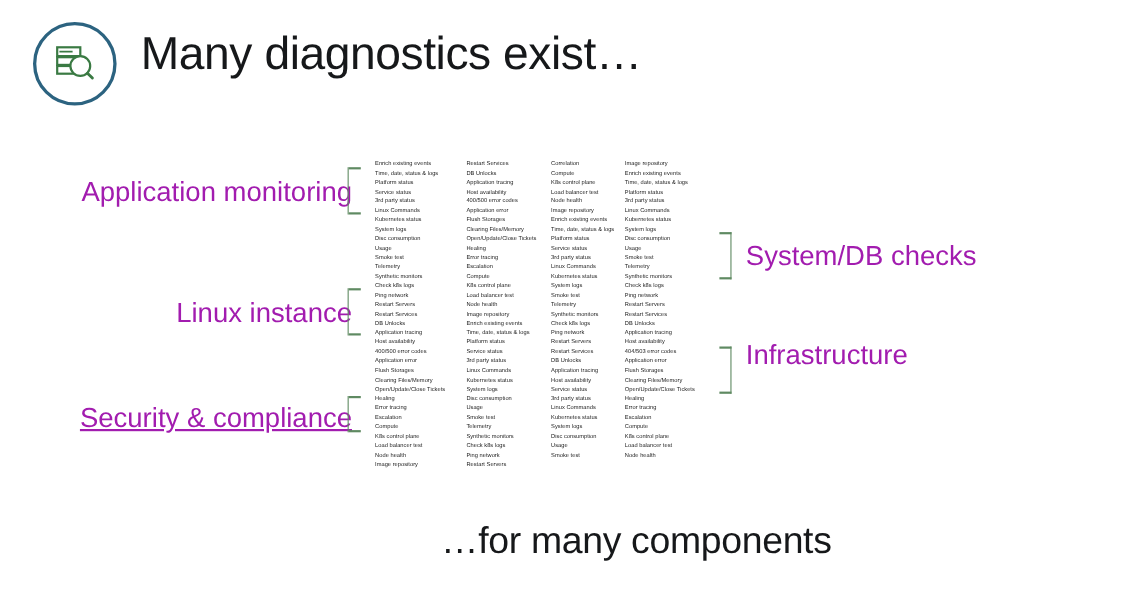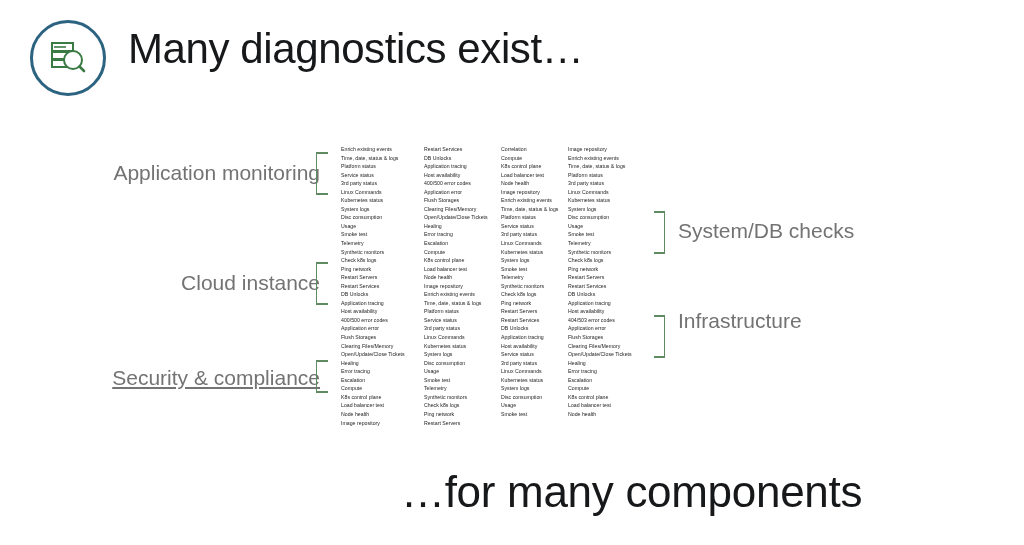--- a/index.html
+++ b/index.html
@@ -49,22 +49,22 @@
     line-height: 52px;
     color: #16181a;
     font-weight: 400;
     letter-spacing: -0.4px;
     white-space: nowrap;
   }
 
   
   .cat-label {
     position: absolute;
-    font-size: 21px;
-    color: #737373;
+    font-size: 25px;
+    color: #a21caf;
     white-space: nowrap;
     text-align: right;
   }
   .cat-label.left {
     right: 704px;
   }
   #cat-app   { top: 161px; }
   #cat-cloud { top: 271px; }
   #cat-sec   { top: 366px; text-decoration: underline; }
 
@@ -124,21 +124,21 @@
   #col-1 { left: 83px;  }
   #col-2 { left: 160px; }
   #col-3 { left: 227px; }
   .col div { height: 8.55px; }
 
   
   #slide-footer {
     position: absolute;
     left: 401px;
     top: 470px;
-    font-size: 44px;
+    font-size: 34px;
     line-height: 44px;
     color: #16181a;
     white-space: nowrap;
     letter-spacing: -0.3px;
   }
 </style>
 </head>
 <body>
 
 <div id="header">
@@ -153,21 +153,21 @@
 
       <circle cx="25" cy="22" r="9" fill="#ffffff" stroke="#3a7a43" stroke-width="2"></circle>
       <line x1="31.5" y1="28.5" x2="36" y2="33" stroke="#3a7a43" stroke-width="2.6" stroke-linecap="round"></line>
     </svg>
   </div>
 
   <div id="slide-title">Many diagnostics exist…</div>
 </div>
 
 <div class="cat-label left" id="cat-app">Application monitoring</div>
-<div class="cat-label left" id="cat-cloud">Cloud instance</div>
+<div class="cat-label left" id="cat-cloud">Linux instance</div>
 <div class="cat-label left" id="cat-sec">Security &amp; compliance</div>
 
 <div class="cat-label right" id="cat-sysdb">System/DB checks</div>
 <div class="cat-label right" id="cat-infra">Infrastructure</div>
 
 <div class="bracket" id="br-app"></div>
 <div class="bracket" id="br-cloud"></div>
 <div class="bracket" id="br-sec"></div>
 <div class="bracket flip" id="br-sysdb"></div>
 <div class="bracket flip" id="br-infra"></div>

